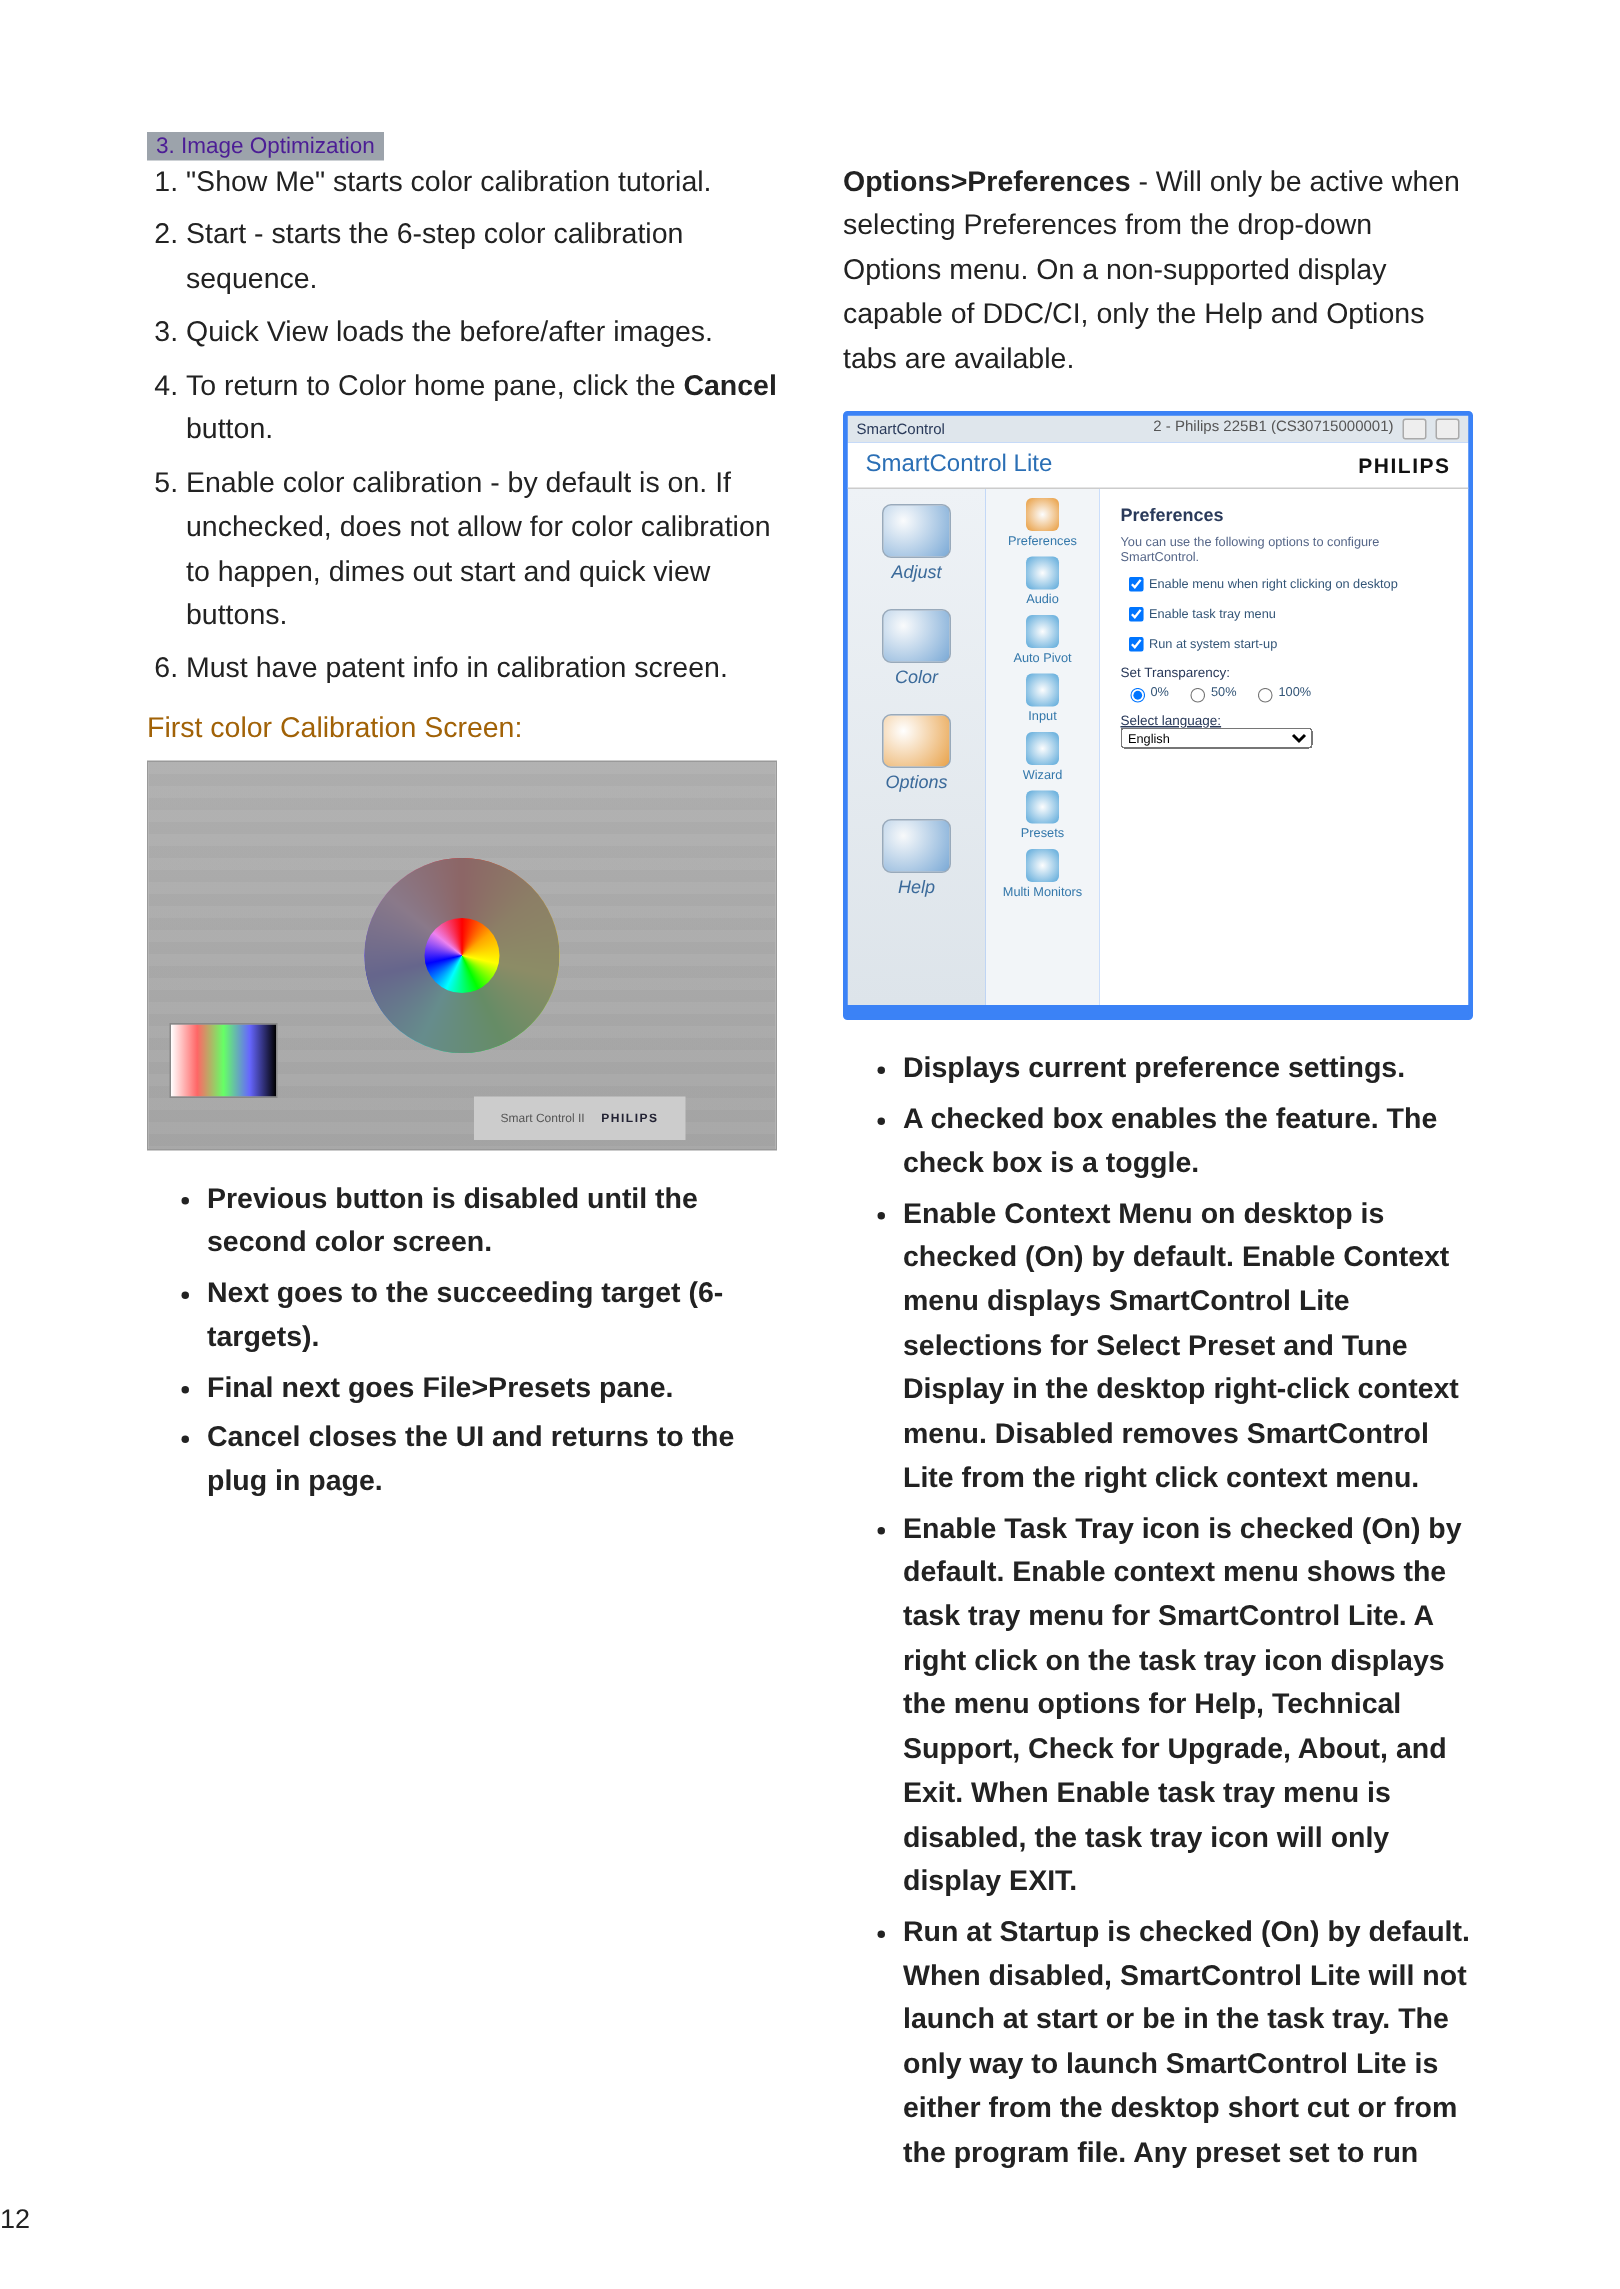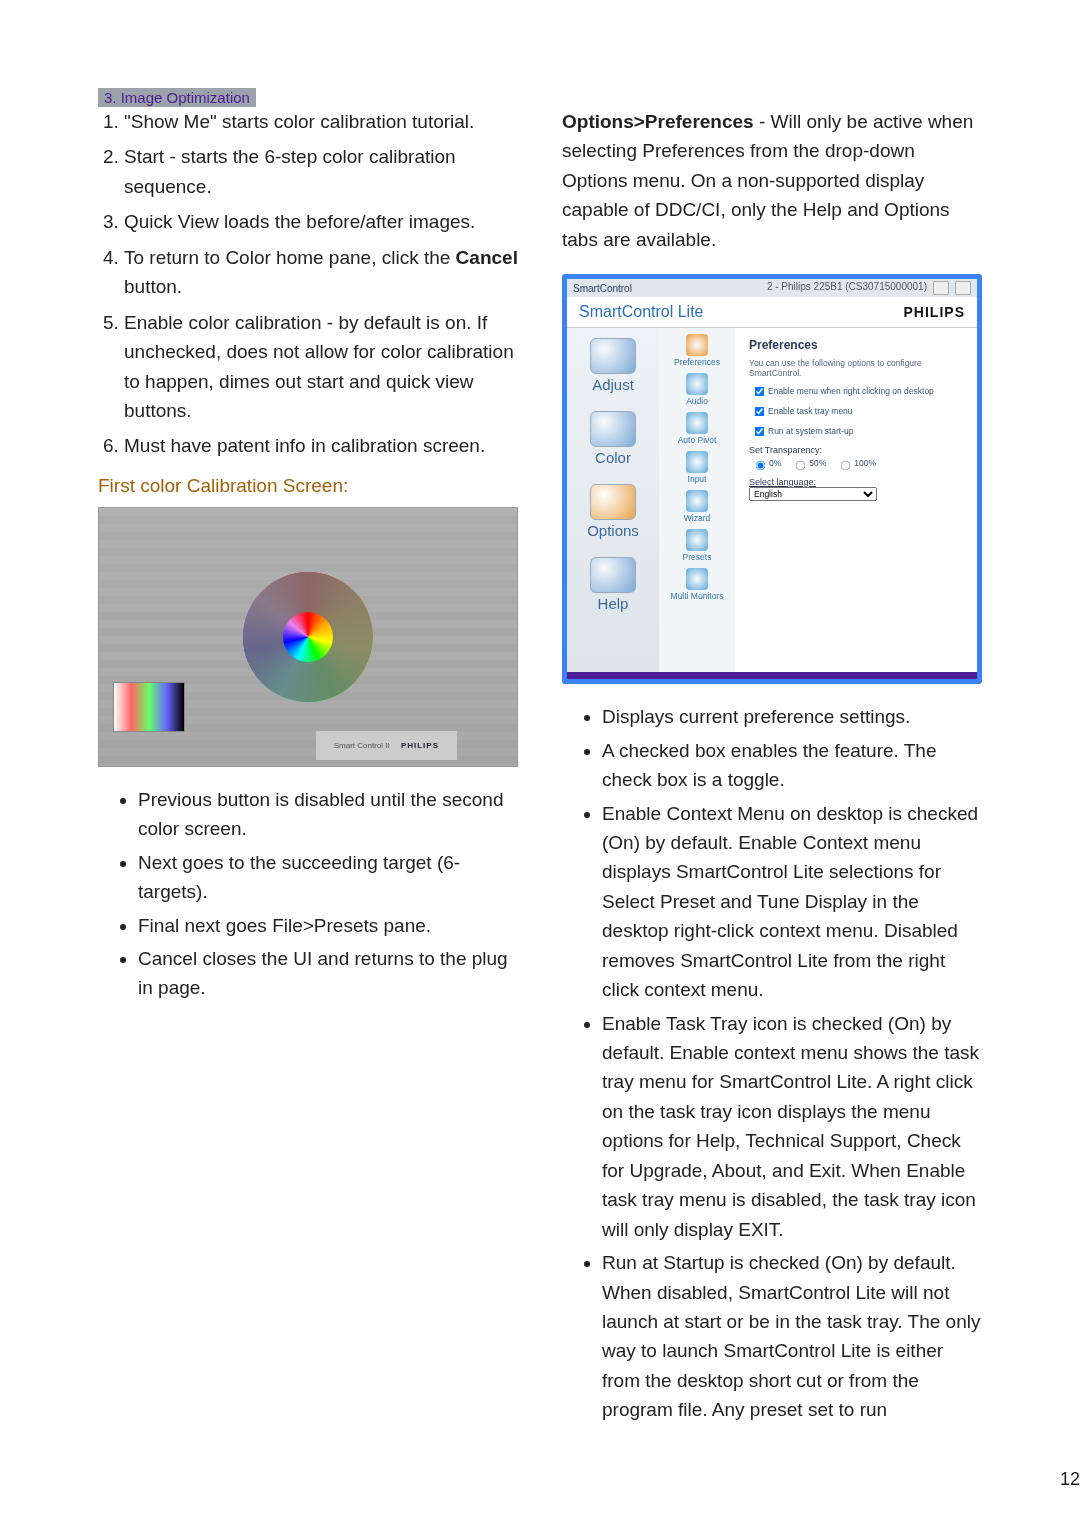--- a/index.html
+++ b/index.html
@@ -42,21 +42,21 @@
     margin: 14px 0 10px 0;
     color: #a16207;
   }
   ul.bullets {
     list-style: disc;
     margin: 0 0 10px 0;
     padding-left: 40px;
     font-size: 19px;
     line-height: 1.55;
   }
-  ul.bullets li { margin-bottom: 4px; }
+  ul.bullets li { margin-bottom: 4px; font-weight: bold; }
   .img-placeholder {
     width: 100%;
     background: #b0b0b0;
     position: relative;
     margin: 6px 0 18px 0;
     border: 1px solid #999;
     box-sizing: border-box;
   }
   .cal-img {
     height: 260px;
@@ -90,22 +90,22 @@
     background: linear-gradient(90deg,#fff,#f66,#6f6,#66f,#000);
     border:1px solid #888;
   }
   .intro-para {
     font-size: 19px;
     line-height: 1.55;
     margin: 0 0 20px 0;
   }
   .pref-img {
     height: 400px;
-    background:#4c1d95;
-    border:5px solid #3b82f6;
+    background:#3b82f6;
+    border:3px solid #3b82f6;
     border-radius:3px;
     overflow:hidden;
     margin-bottom:18px;
   }
   .pref-titlebar {
     background:#dfe6ec;
     display:flex;
     align-items:center;
     font-size:10px;
     color:#2a3a5a;
@@ -126,21 +126,21 @@
     padding:6px 12px;border-bottom:1px solid #ccc;background:#fff;
   }
   .pref-appbar .scl{color:#2b6fb5;font-size:16px;}
   .pref-appbar .philips{font-weight:bold;letter-spacing:1px;color:#111;font-size:14px;}
   .pref-body{display:flex;height:calc(100% - 56px);}
   .pref-left{
     width:92px;background:linear-gradient(#eef2f6,#dde4ea);
     display:flex;flex-direction:column;align-items:center;padding-top:10px;gap:18px;
   }
   .pref-left .tab{
-    width:60px;font-size:15px;color:#3b6a9a;text-align:center;
+    width:60px;font-size:12px;color:#3b6a9a;text-align:center;font-style:italic;
   }
   .pref-left .tab .ic{
     width:44px;height:34px;margin:0 auto 2px;
     background:radial-gradient(circle at 30% 30%,#fffb,#7aa9d6);
     border-radius:6px;border:1px solid #9ab;
   }
   .pref-left .tab.sel .ic{background:radial-gradient(circle at 30% 30%,#fff,#e8a24a);}
   .pref-mid{
     width:76px;background:#f2f5f8;
     display:flex;flex-direction:column;align-items:center;padding-top:6px;gap:6px;
@@ -158,21 +158,21 @@
   }
   .pref-right h4{margin:0 0 6px 0;font-size:12px;color:#2a3a5a;font-weight:bold;}
   .pref-right .desc{font-size:8.5px;color:#568;line-height:1.2;margin-bottom:3px;}
   .pref-right label{display:block;font-size:8.5px;color:#357;margin:1px 0;}
   .pref-right .sec{margin-top:4px;}
   .pref-right input[type=checkbox],.pref-right input[type=radio]{transform:scale(0.75);margin-right:2px;vertical-align:middle;}
   .pref-right select{font-size:8.5px;width:128px;}
   .pref-right .lang-underline{text-decoration:underline;margin-top:4px;}
   .page-number{
     position:absolute;
-    bottom:36px;left:0;right:0;text-align:right;font-size:18px;color:#222;
+    bottom:36px;left:0;right:0;text-align:left;font-size:18px;color:#222;
   }
   b.semi{font-weight:600;}
 </style>
 </head>
 <body>
 
 <div class="page">
   <div class="header-bar">3. Image Optimization</div>
 
   <div class="columns">

